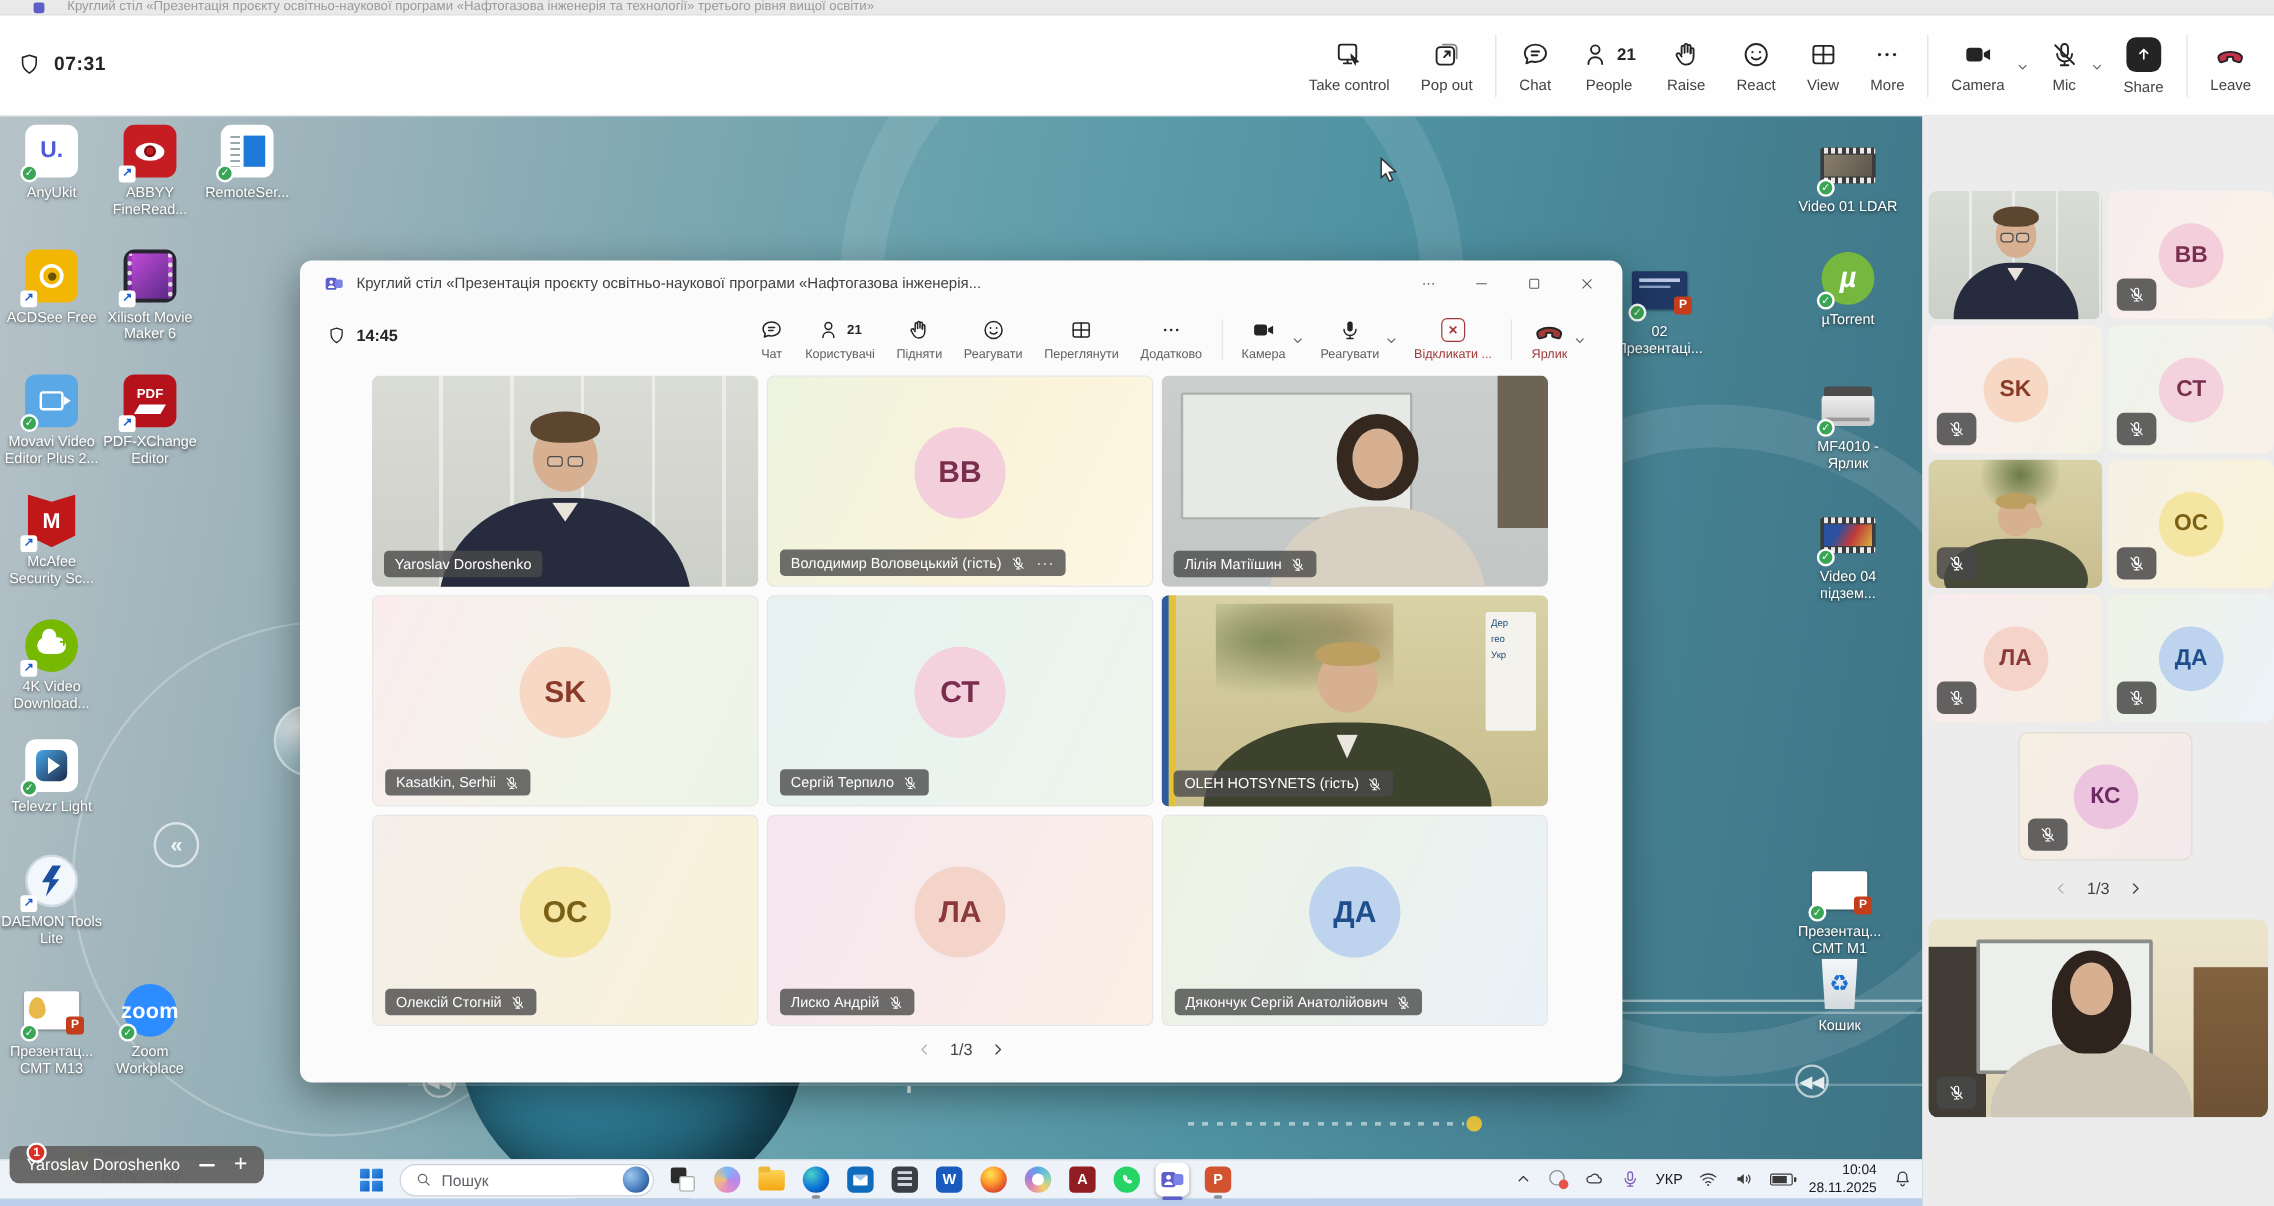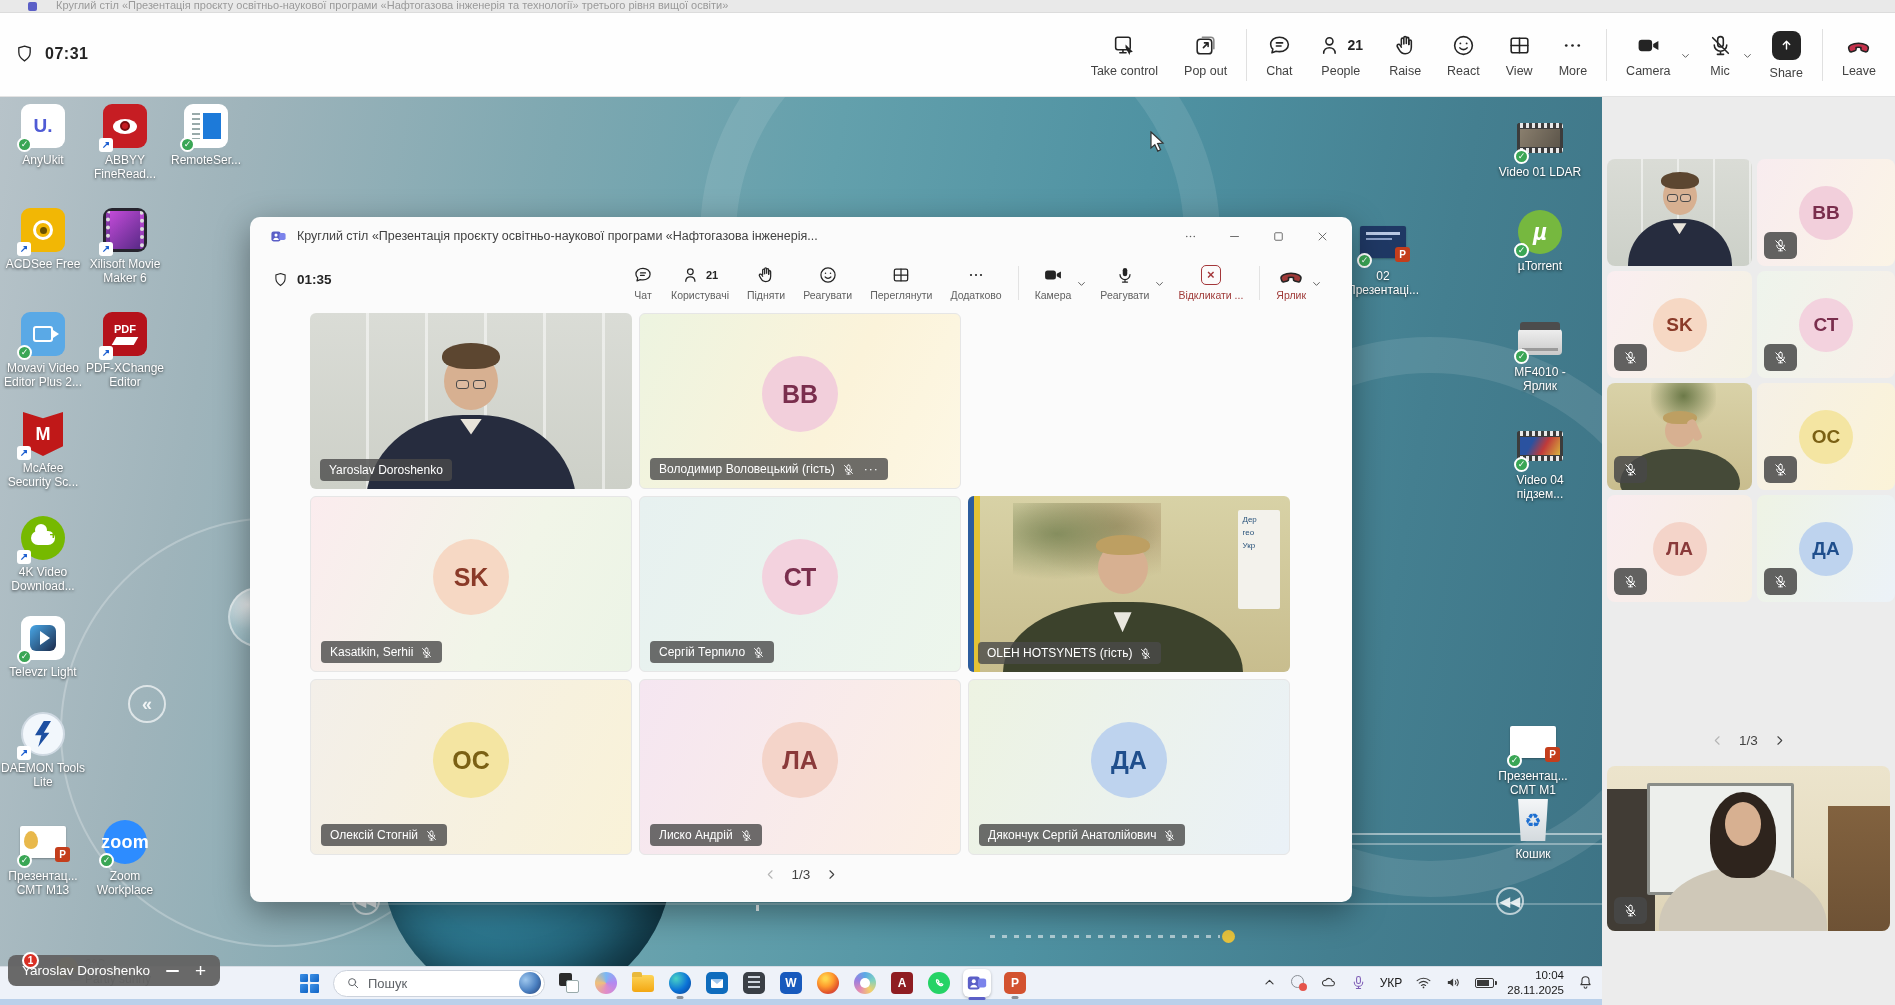--- a/index.html
+++ b/index.html
@@ -531,21 +531,21 @@
               </svg>
             </div>
         </div>
       </div>
 
       <div class="twin-tools">
         <div class="twin-timer">
           <svg viewBox="0 0 24 24">
               <path d="M12 3.5l6.5 2v5.2c0 4.6-2.8 7.6-6.5 9.8-3.7-2.2-6.5-5.2-6.5-9.8V5.5z"></path>
             </svg>
-          <span class="tm">01:35</span>
+          <span class="tm">14:45</span>
         </div>
         <div class="tw-actions">
           <div class="tw-btn">
             <svg viewBox="0 0 24 24">
                 <path d="M12 4c-4.8 0-8.5 2.9-8.5 6.9 0 1.8.8 3.4 2.1 4.6L4.8 19l3.9-1.5c1 .3 2.1.4 3.3.4 4.8 0 8.5-3 8.5-6.9S16.8 4 12 4z"></path>
                 <path d="M9 9.5h6M9 12.5h4.5"></path>
               </svg>
             <span class="lbl">Чат</span>
           </div>
           <div class="tw-btn">
@@ -655,20 +655,36 @@
         <div class="tile-label">
             <span>Володимир Воловецький (гість)</span>
             <svg viewBox="0 0 24 24">
               <rect x="9.3" y="3.5" width="5.4" height="10" rx="2.7"></rect>
               <path d="M6 11.5a6 6 0 0 0 12 0M12 17.5v3M9 20.5h6M4.5 4.5l15 15"></path>
             </svg>
             <span class="dots">···</span>
           </div>
       </div>
 
+      <div class="mtile" style="left:718px;top:96px">
+        <div class="vid" style="background:linear-gradient(#cbcfce,#c2c6c4)">
+          <div style="position:absolute;left:5%;top:8%;width:60%;height:60%;background:#e7e9e6;border:2px solid #aeb2af;border-radius:2px"></div>
+          <div style="position:absolute;right:0;top:0;width:13%;height:72%;background:#6e6455"></div>
+          <div class="torso" style="left:56%;top:62%;transform:translateX(-50%);width:180px;height:95px;background:#d8d0c2"></div>
+          <div class="hair" style="left:calc(56% - 34px);top:18%;width:68px;height:72px;background:#34281f;border-radius:50% 50% 46% 46%"></div>
+          <div class="head" style="left:calc(56% - 21px);top:25%;width:42px;height:50px"></div>
+        </div>
+        <div class="tile-label">
+            <span>Лілія Матіїшин</span>
+            <svg viewBox="0 0 24 24">
+              <rect x="9.3" y="3.5" width="5.4" height="10" rx="2.7"></rect>
+              <path d="M6 11.5a6 6 0 0 0 12 0M12 17.5v3M9 20.5h6M4.5 4.5l15 15"></path>
+            </svg>
+          </div>
+      </div>
 
       <div class="mtile avt bg-sk" style="left:60px;top:279px">
         <div class="av big c-sk">SK</div>
         <div class="tile-label">
             <span>Kasatkin, Serhii</span>
             <svg viewBox="0 0 24 24">
               <rect x="9.3" y="3.5" width="5.4" height="10" rx="2.7"></rect>
               <path d="M6 11.5a6 6 0 0 0 12 0M12 17.5v3M9 20.5h6M4.5 4.5l15 15"></path>
             </svg>
           </div>
@@ -981,20 +997,29 @@
     <div class="stile avt" style="left:155px;top:398px;width:138px;height:107px;background:linear-gradient(115deg,#eef3e4,#ecf2f8)">
       <div class="av sm c-da">ДА</div>
       <div class="mute-badge">
           <svg viewBox="0 0 24 24">
             <rect x="9.3" y="3.5" width="5.4" height="10" rx="2.7"></rect>
             <path d="M6 11.5a6 6 0 0 0 12 0M12 17.5v3M9 20.5h6M4.5 4.5l15 15"></path>
           </svg>
         </div>
     </div>
 
+    <div class="stile avt bg-ks" style="left:80px;top:513px;width:145px;height:107px;border:1px solid #e0dcd4">
+      <div class="av sm c-ks">КС</div>
+      <div class="mute-badge">
+          <svg viewBox="0 0 24 24">
+            <rect x="9.3" y="3.5" width="5.4" height="10" rx="2.7"></rect>
+            <path d="M6 11.5a6 6 0 0 0 12 0M12 17.5v3M9 20.5h6M4.5 4.5l15 15"></path>
+          </svg>
+        </div>
+    </div>
 
     <div class="pgn" style="top:636px">
       <svg viewBox="0 0 24 24" style="stroke:#b5b5b5">
           <path d="M14.5 6l-6 6 6 6"></path>
         </svg>
       <span>1/3</span>
       <svg viewBox="0 0 24 24" style="stroke:#424242">
           <path d="M9.5 6l6 6-6 6"></path>
         </svg>
     </div>

